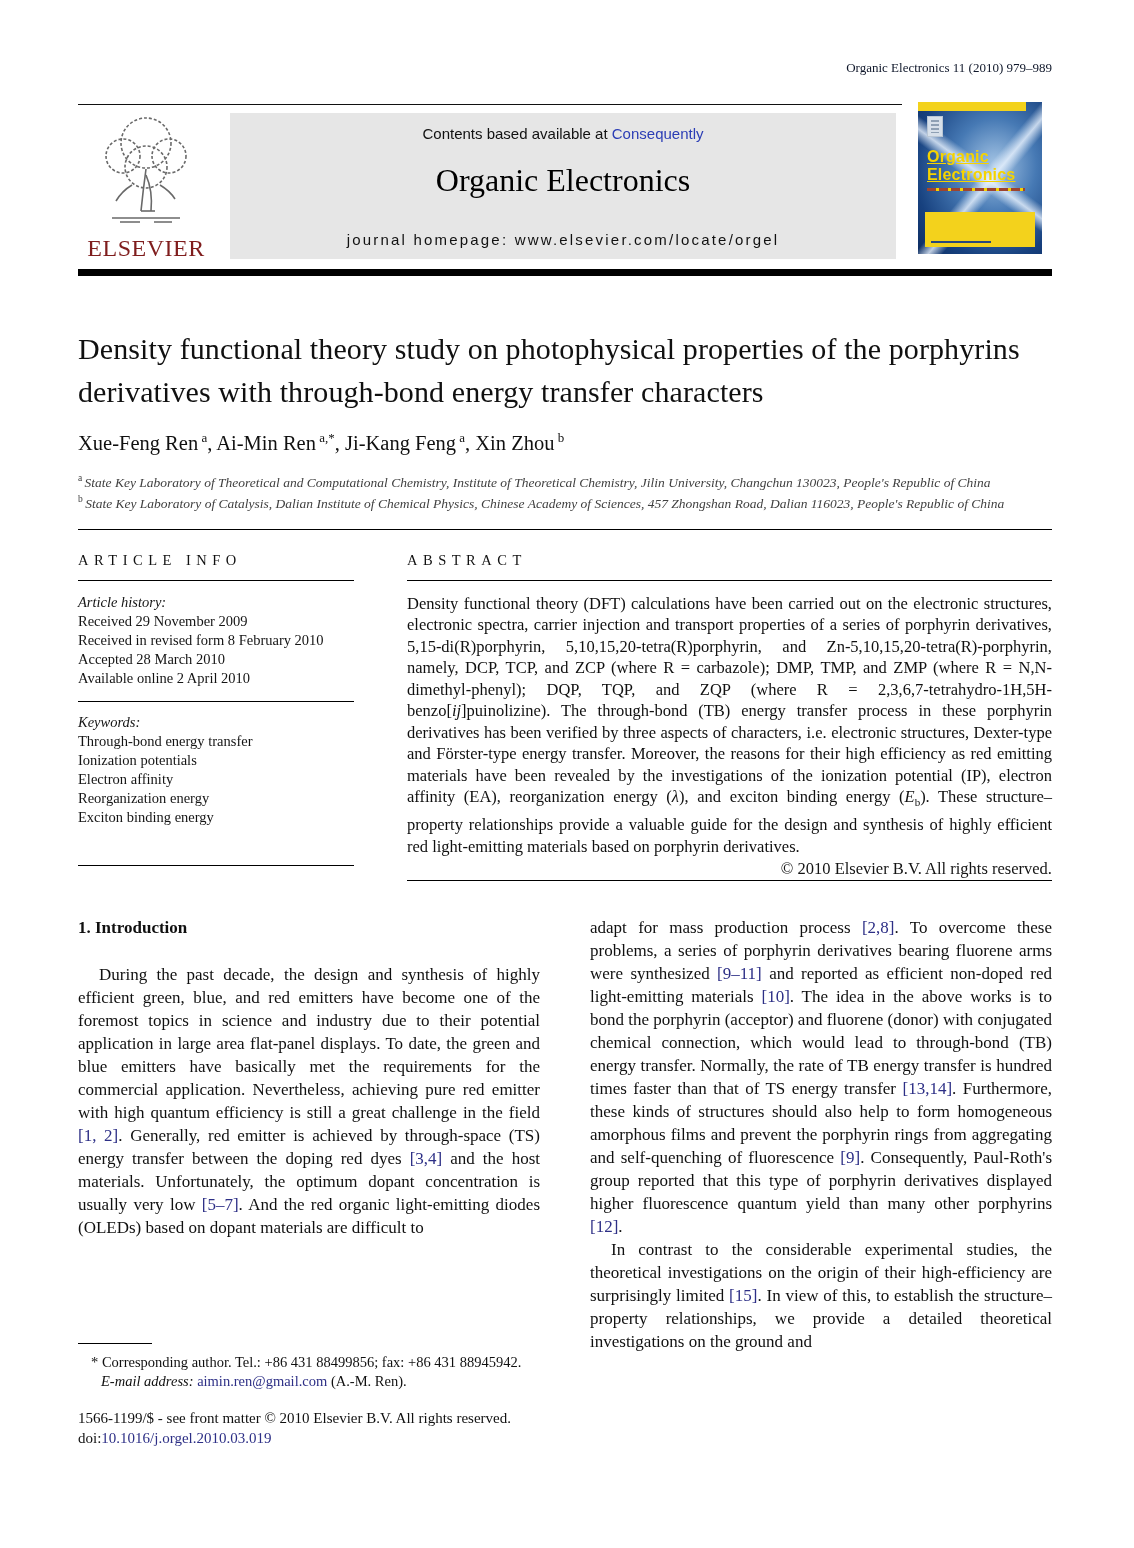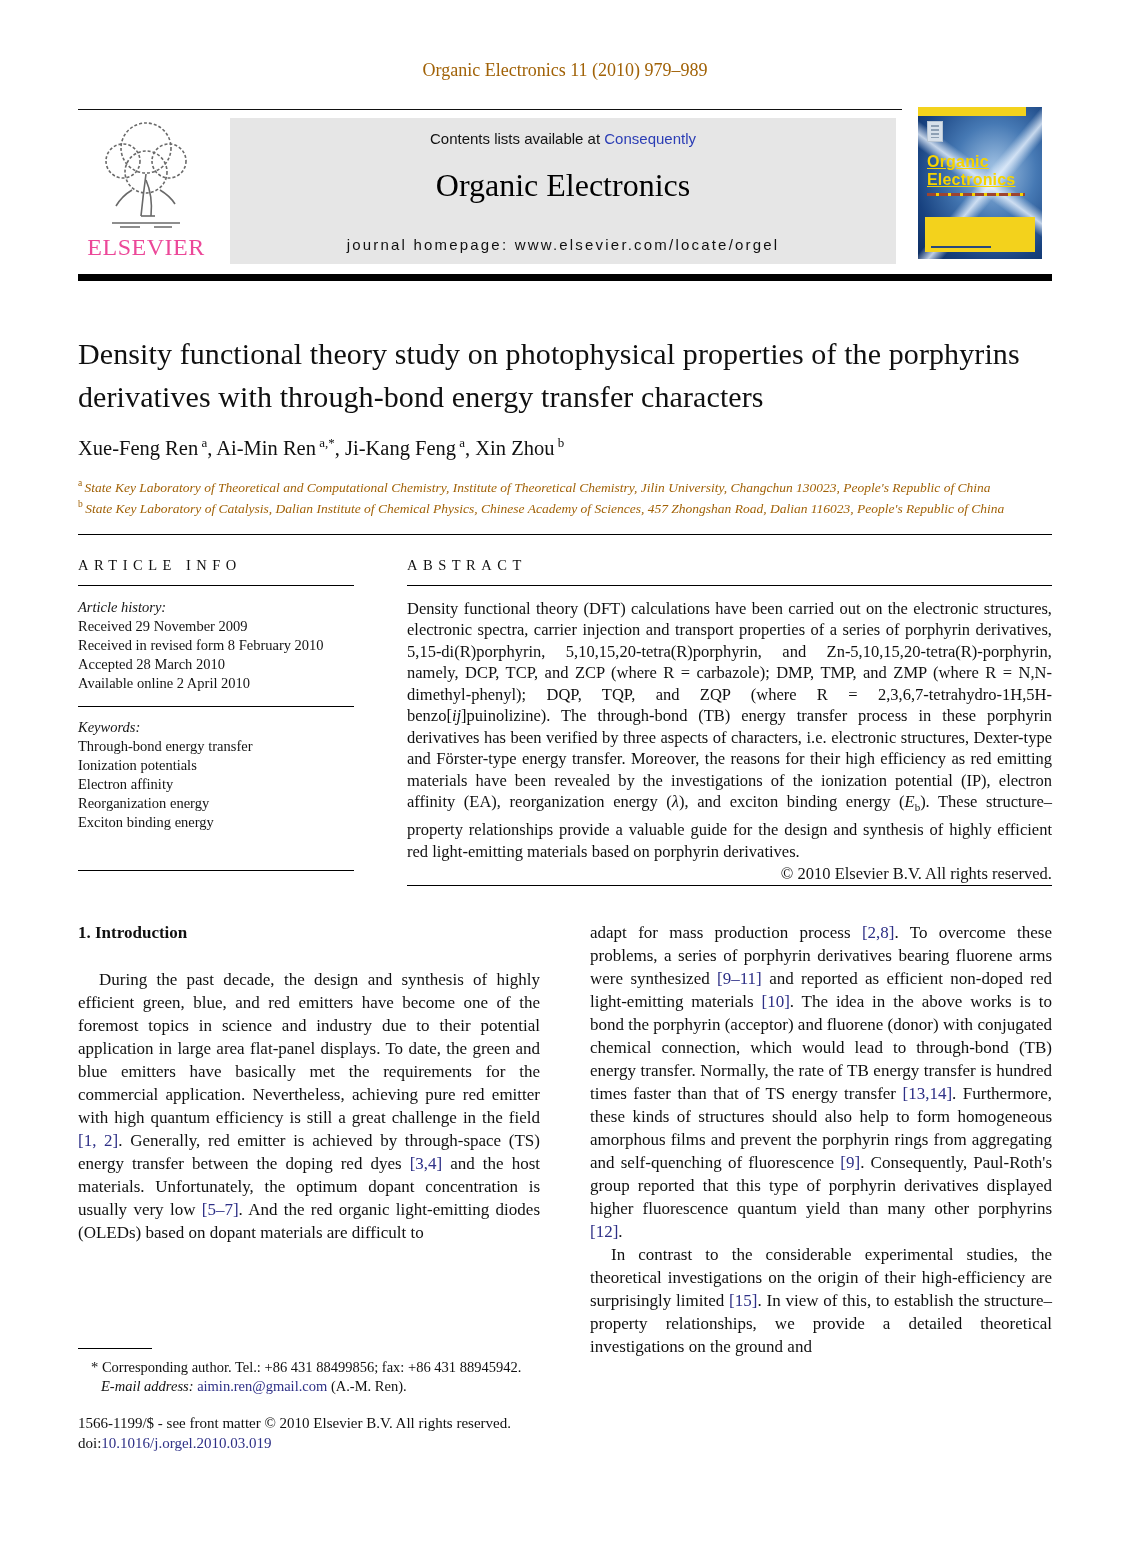--- a/index.html
+++ b/index.html
@@ -2,28 +2,28 @@
 <html><head>
 <meta charset="utf-8">
 <style>
   * { margin:0; padding:0; box-sizing:border-box; }
   html,body { background:#ffffff; }
   body { width:1134px; height:1548px; overflow:hidden;
          font-family:"Liberation Serif", serif; color:#141414; }
   .page { width:1134px; height:1548px; padding:0 82px 0 78px; position:relative; }
 
   
-  .citation { text-align:center; padding-top:60px; font-size:18px; color:#a16207; }
+  .citation { text-align:right; padding-top:60px; font-size:13px; color:#0f172a; }
   .header-rule { border-top:1.5px solid #111; margin-top:28px; width:824px; }
   .header { display:flex; align-items:flex-start; margin-top:8px; height:150px; }
 
   .elsevier { width:136px; height:148px; display:flex; flex-direction:column; align-items:center; }
   .elsevier svg { display:block; }
-  .elsevier-word { font-family:"Liberation Serif", serif; font-size:24px; color:#ec4899;
-                   letter-spacing:.5px; margin-top:2px; }
+  .elsevier-word { font-family:"Liberation Serif", serif; font-size:24px; color:#7f1d1d;
+                   letter-spacing:.5px; margin-top:8px; }
 
   .banner { width:666px; height:146px; background:#e6e6e6; margin-left:16px; margin-right:22px;
             position:relative; text-align:center; padding-top:12px; }
   .contents-line { font-family:"Liberation Sans", sans-serif; font-size:15px; color:#111; }
   .sd-link { color:#2b3db5; cursor:pointer; }
   .banner-journal-title { font-size:32px; margin-top:20px; color:#000; }
   .homepage-line { position:absolute; bottom:11px; left:0; right:0;
                    font-family:"Liberation Sans", sans-serif; font-size:15px;
                    letter-spacing:2.2px; color:#111; }
 
@@ -48,21 +48,21 @@
   .cover-bottom::after { content:""; position:absolute; bottom:4px; left:6px; width:60px; height:2px;
                  background:#27487c; }
 
   .black-bar { height:7px; background:#000; margin-top:6px; width:974px; }
 
   
   .article-title { font-size:30px; font-weight:normal; line-height:43px; margin-top:51px;
                    color:#101010; letter-spacing:.1px; }
   .authors { margin-top:17px; font-size:20.5px; color:#101010; }
   .authors sup { font-size:13px; }
-  .affiliations { margin-top:15px; font-size:13.5px; line-height:17.5px; color:#a16207; }
+  .affiliations { margin-top:15px; font-size:13.5px; line-height:17.5px; color:#404040; }
   .affiliations .it { font-style:italic; }
   .affiliations sup { font-size:9.5px; font-style:normal; }
 
   .section-rule { border-top:1.2px solid #000; margin-top:17px; width:974px; }
 
   
   .info-abstract { display:flex; margin-top:22px; height:314px; }
   .info-col { width:276px; margin-right:53px; display:flex; flex-direction:column; }
   .abs-col { flex:1; display:flex; flex-direction:column; }
   .sec-head { font-size:14.5px; letter-spacing:5.5px; color:#111; }
@@ -116,21 +116,21 @@
             <path d="M66 72 q10 6 15 14"></path>
             <path d="M18 105 h68"></path>
             <path d="M26 109 h20 M60 109 h18"></path>
           </g>
         </svg>
       </span>
       <span class="elsevier-word">ELSEVIER</span>
     </div>
 
     <div class="banner">
-      <div class="contents-line"><span>Contents lists available at </span><span class="sd-link">Consequently</span></div>
+      <div class="contents-line"><span>Contents based available at </span><span class="sd-link">Consequently</span></div>
       <div class="banner-journal-title">Organic Electronics</div>
       <div class="homepage-line"><span>journal homepage: </span><span>www.elsevier.com/locate/orgel</span></div>
     </div>
 
     <div class="cover">
       <div class="streak1"></div>
       <div class="streak2"></div>
       <div class="cover-topbar"></div>
       <div class="cover-emblem"></div>
       <div class="cover-title">

